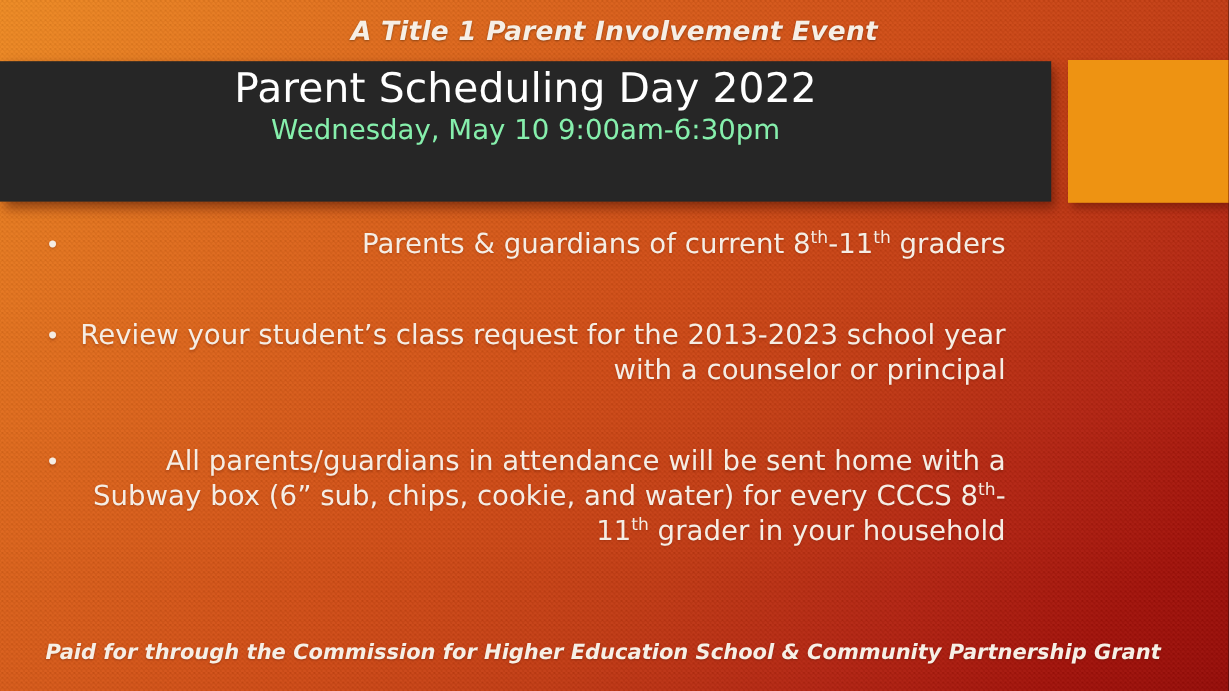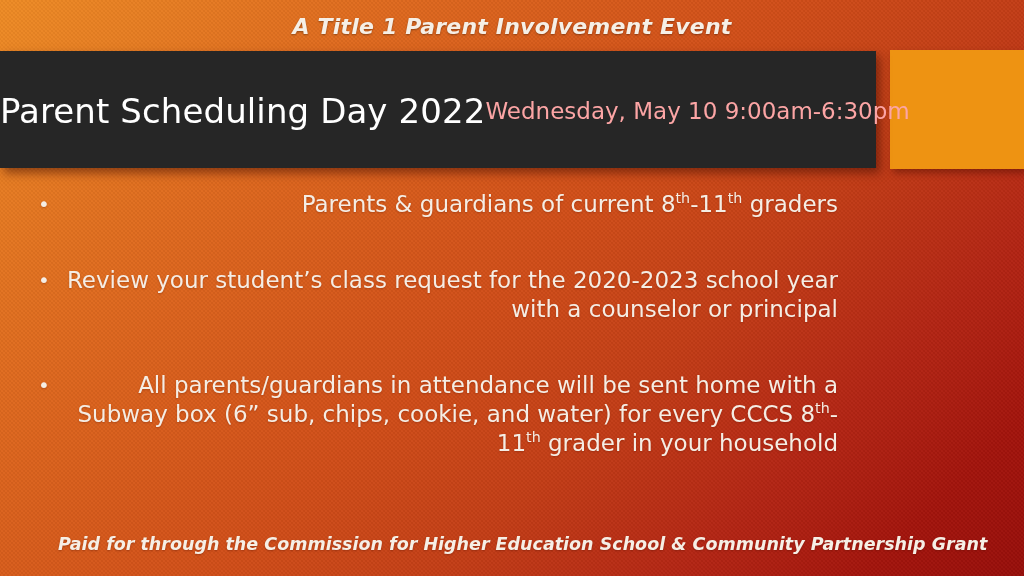--- a/index.html
+++ b/index.html
@@ -67,38 +67,38 @@
   
   .title-band {
     position: absolute;
     left: 0;
     top: 51px;
     width: 876px;
     height: 117px;
     background: #262626;
     box-shadow: 4px 5px 9px rgba(60,10,0,0.5);
     display: flex;
-    flex-direction: row;
+    flex-direction: column;
     align-items: center;
     justify-content: flex-start;
     padding-top: 3px;
     box-sizing: border-box;
   }
   .title-main {
     font-size: 34px;
     line-height: 40px;
     color: #FFFFFF;
     font-weight: normal;
     letter-spacing: 0.1px;
     white-space: nowrap;
   }
   .title-sub {
     font-size: 23px;
     line-height: 30px;
-    color: #fca5a5;
+    color: #86efac;
     font-weight: normal;
     white-space: nowrap;
   }
 
   
   .body {
     position: absolute;
     left: 38px;
     top: 190px;
     width: 800px;
@@ -132,21 +132,20 @@
   .footer {
     position: absolute;
     left: 38px;
     top: 534px;
     font-style: italic;
     font-weight: bold;
     font-size: 17.5px;
     color: #F6EFE6;
     text-shadow: 0 1px 2px rgba(80,15,0,0.35);
     white-space: nowrap;
-    margin-left: 20px;
   }
 </style>
 </head>
 <body>
 
 <div class="slide">
   <div class="layer">
 
     <div class="kicker">A Title 1 Parent Involvement Event</div>
 
@@ -157,21 +156,21 @@
       <div class="title-sub">Wednesday, May 10 9:00am-6:30pm</div>
     </div>
 
     <div class="body" id="bullet-list">
         <div class="bullet">
           <span class="dot">•</span>
           <span class="txt"><span>Parents &amp; guardians of current 8</span><sup>th</sup><span>-11</span><sup>th</sup><span> graders</span></span>
         </div>
         <div class="bullet">
           <span class="dot">•</span>
-          <span class="txt"><span>Review your student’s class request for the 2020-2023 school year with a counselor or principal</span></span>
+          <span class="txt"><span>Review your student’s class request for the 2013-2023 school year with a counselor or principal</span></span>
         </div>
         <div class="bullet">
           <span class="dot">•</span>
           <span class="txt"><span>All parents/guardians in attendance will be sent home with a Subway box (6” sub, chips, cookie, and water) for every CCCS 8</span><sup>th</sup><span>-11</span><sup>th</sup><span> grader in your household</span></span>
         </div>
       </div>
 
     <div class="footer">Paid for through the Commission for Higher Education School &amp; Community Partnership Grant</div>
 
   </div>

